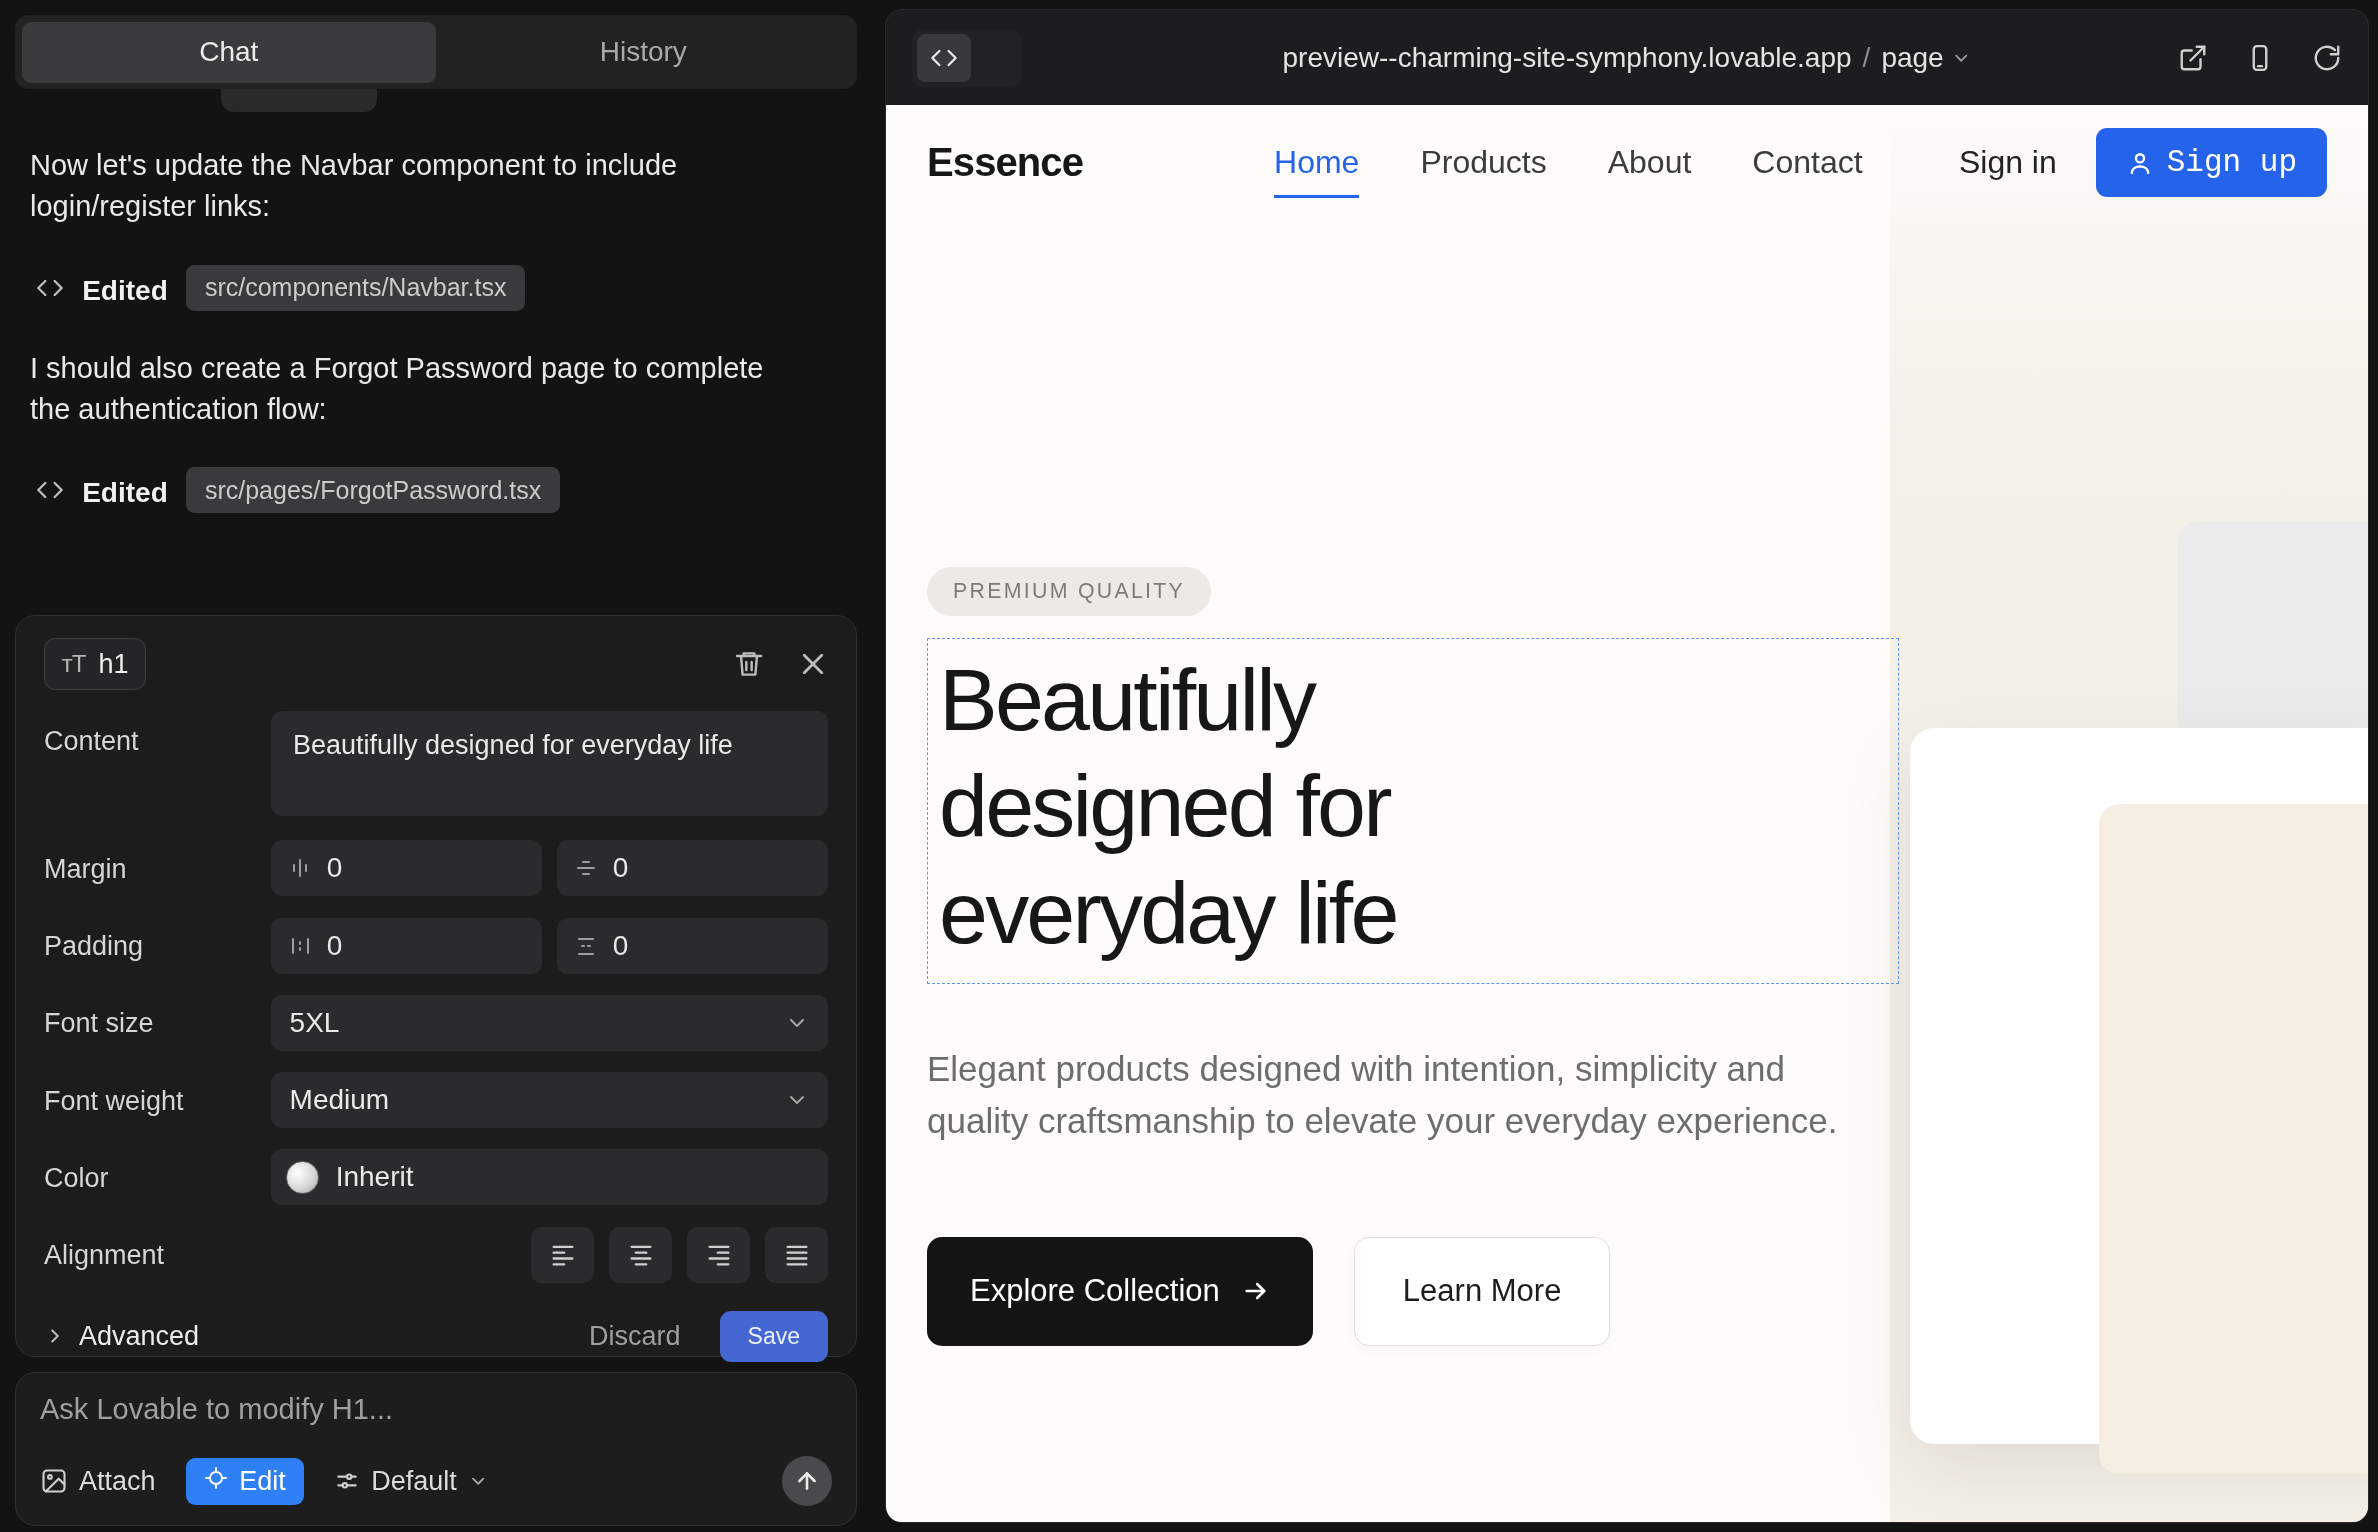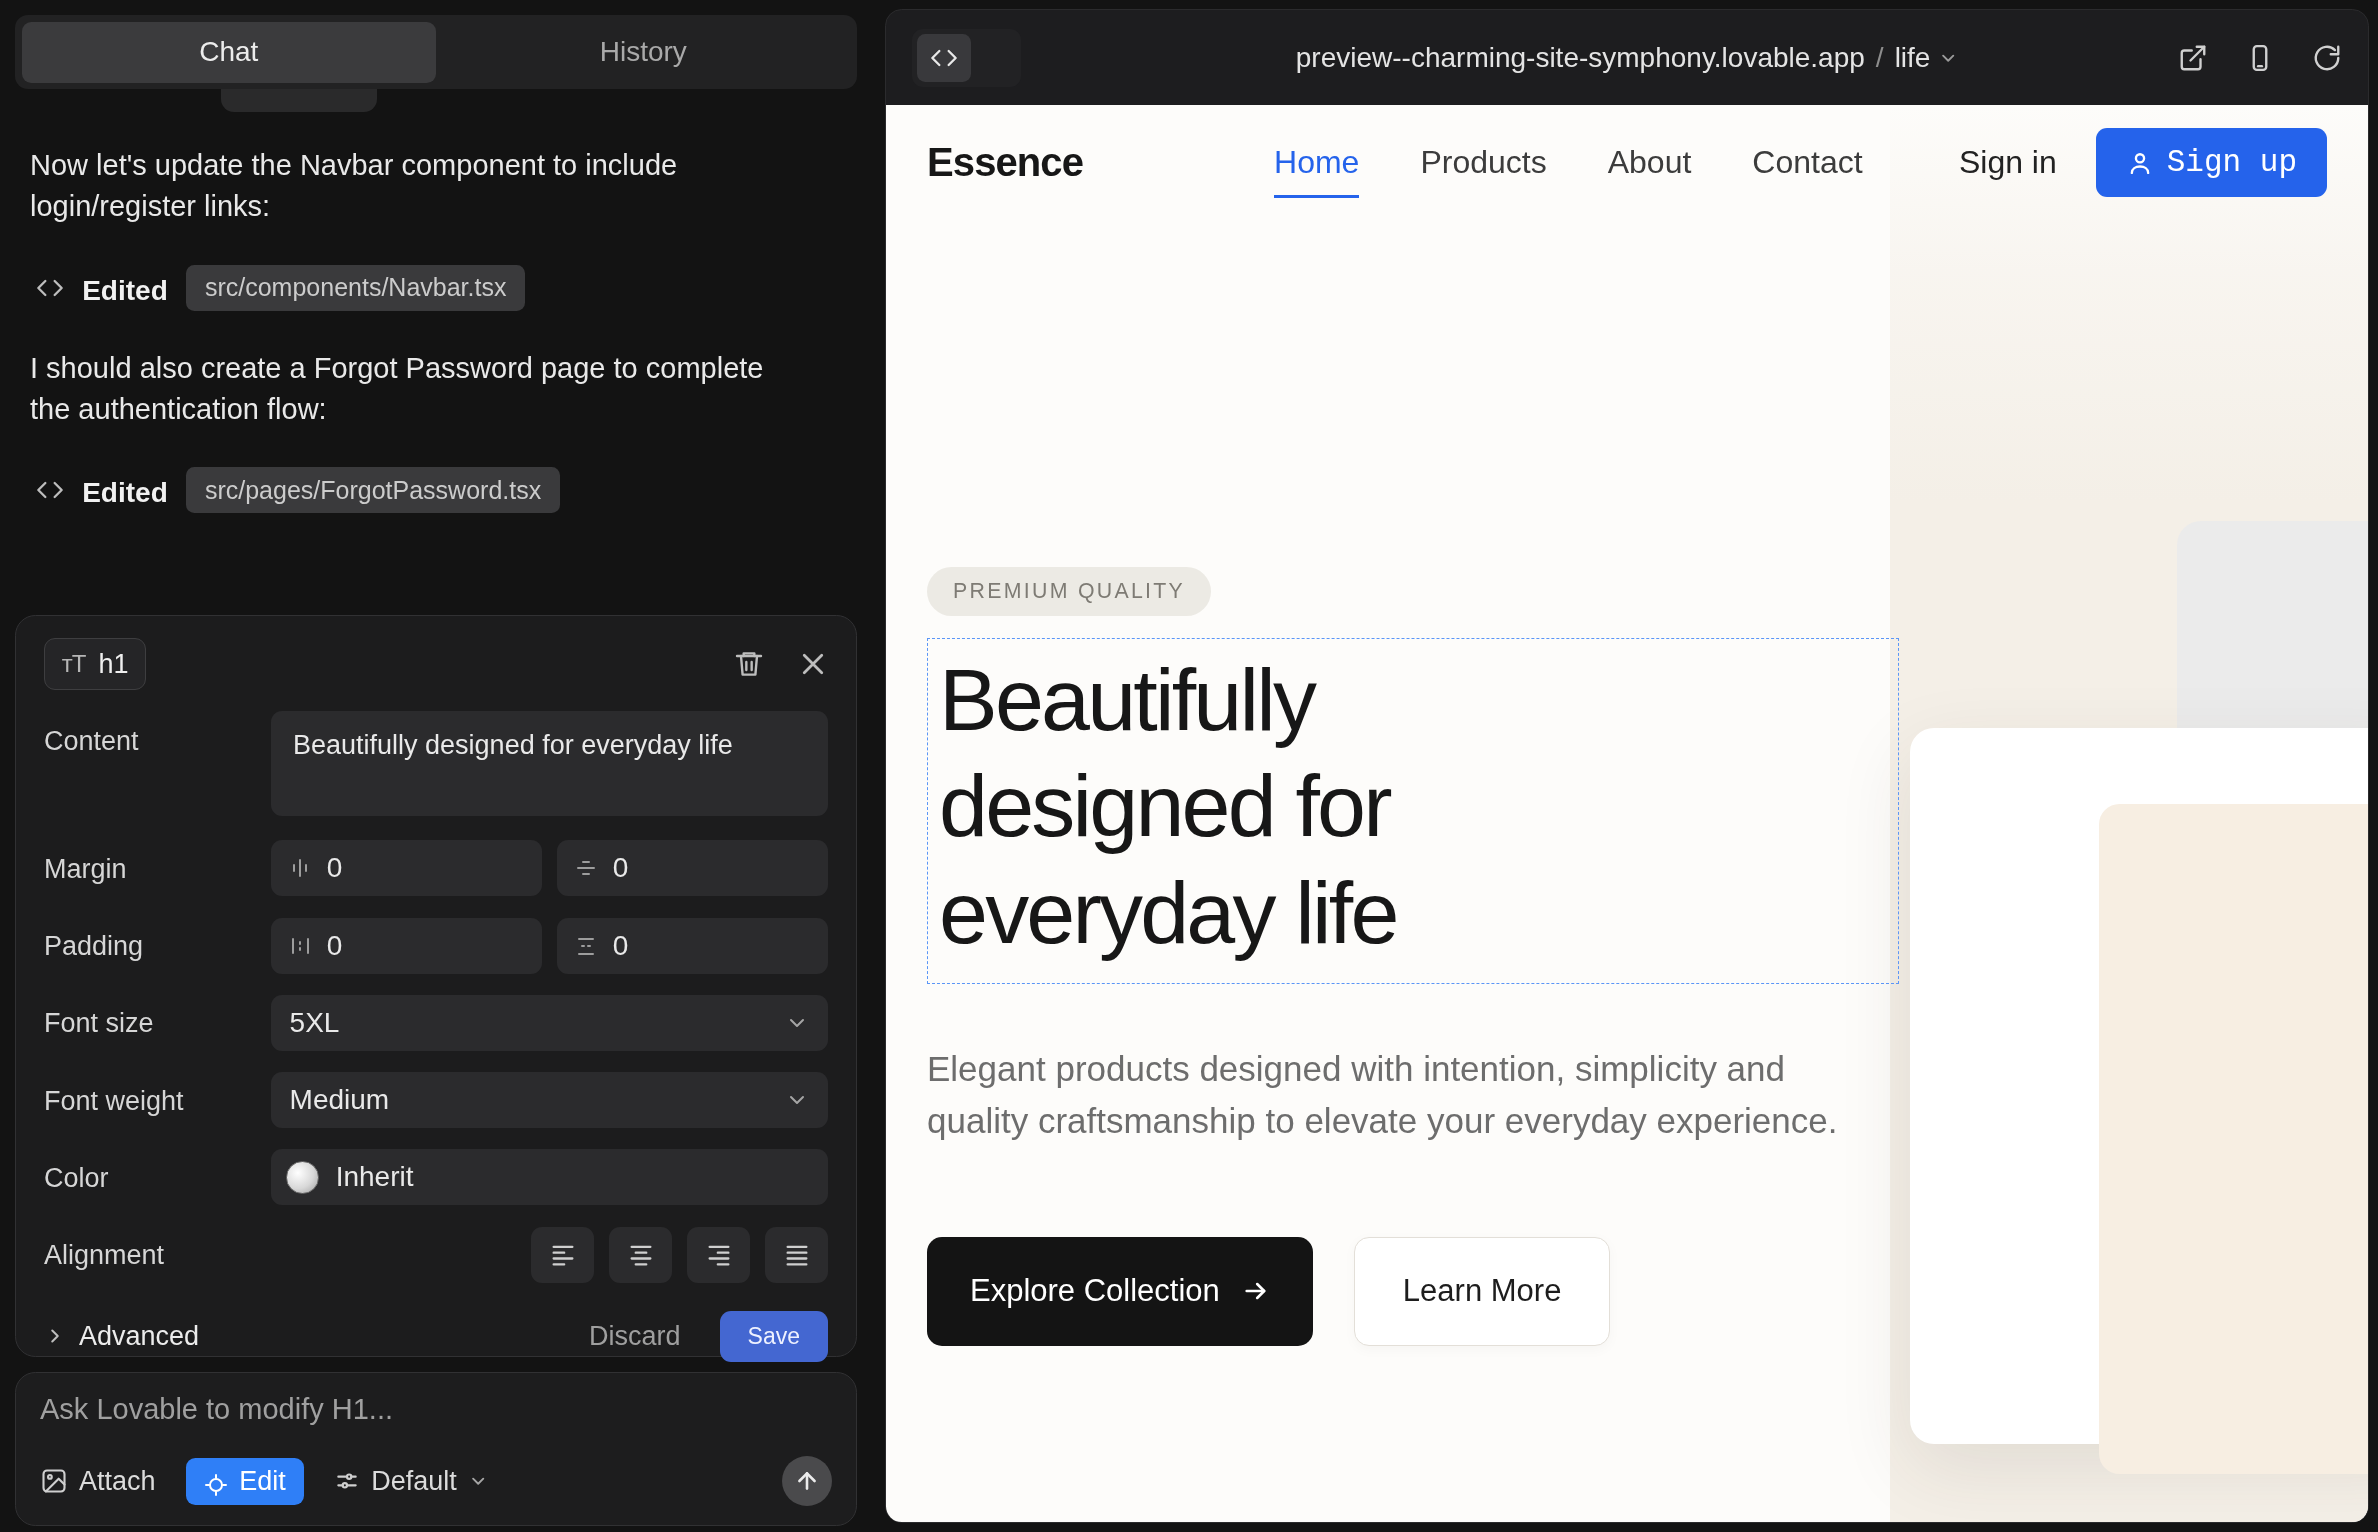--- a/index.html
+++ b/index.html
@@ -117,21 +117,21 @@
   }
   .composer-input {
     background:transparent; border:none; outline:none; width:100%;
     font-family:"Liberation Sans", sans-serif; font-size:29px; color:#dedede;
   }
   .composer-input::placeholder { color:#a0a0a0; }
   .composer-row { display:flex; align-items:center; gap:30px; }
   .chip { display:flex; align-items:center; gap:11px; font-size:27px; color:#dcdcdc; cursor:pointer; }
   .chip .cicon { color:#cfcfcf; }
   .edit-chip {
-    display:flex; align-items:flex-end; gap:11px; font-size:27px; color:#ffffff;
+    display:flex; align-items:flex-start; gap:11px; font-size:27px; color:#ffffff;
     background:#2f7ff7; border-radius:9.3px; padding:8.3px 18.6px; cursor:pointer;
   }
   .chev-sm { color:#a5a5a5; }
   .send-btn {
     margin-left:auto; width:50px; height:50px; border-radius:50%;
     background:#4a4a4c; display:flex; align-items:center; justify-content:center;
     color:#ececec; cursor:pointer;
   }
 
   
@@ -475,21 +475,21 @@
         <svg width="28" height="28" viewBox="0 0 24 24" fill="none" stroke="currentColor" stroke-width="2" stroke-linecap="round" stroke-linejoin="round">
             <polyline points="16 18 22 12 16 6"></polyline>
             <polyline points="8 6 2 12 8 18"></polyline>
           </svg>
       </div>
     </div>
     <div class="urlbar">
       <span class="url-text">preview--charming-site-symphony.lovable.app</span>
       <span class="url-sep">/</span>
       <span class="url-path">
-        <span>life</span>
+        <span>page</span>
         <span class="chev">
           <svg width="20.4" height="20.4" viewBox="0 0 24 24" fill="none" stroke="currentColor" stroke-width="2.2" stroke-linecap="round" stroke-linejoin="round">
               <polyline points="6 9 12 15 18 9"></polyline>
             </svg>
         </span>
       </span>
     </div>
     <div class="topbar-icons">
       <span class="icon-btn">
         <svg width="30" height="30" viewBox="0 0 24 24" fill="none" stroke="currentColor" stroke-width="1.9" stroke-linecap="round" stroke-linejoin="round">

